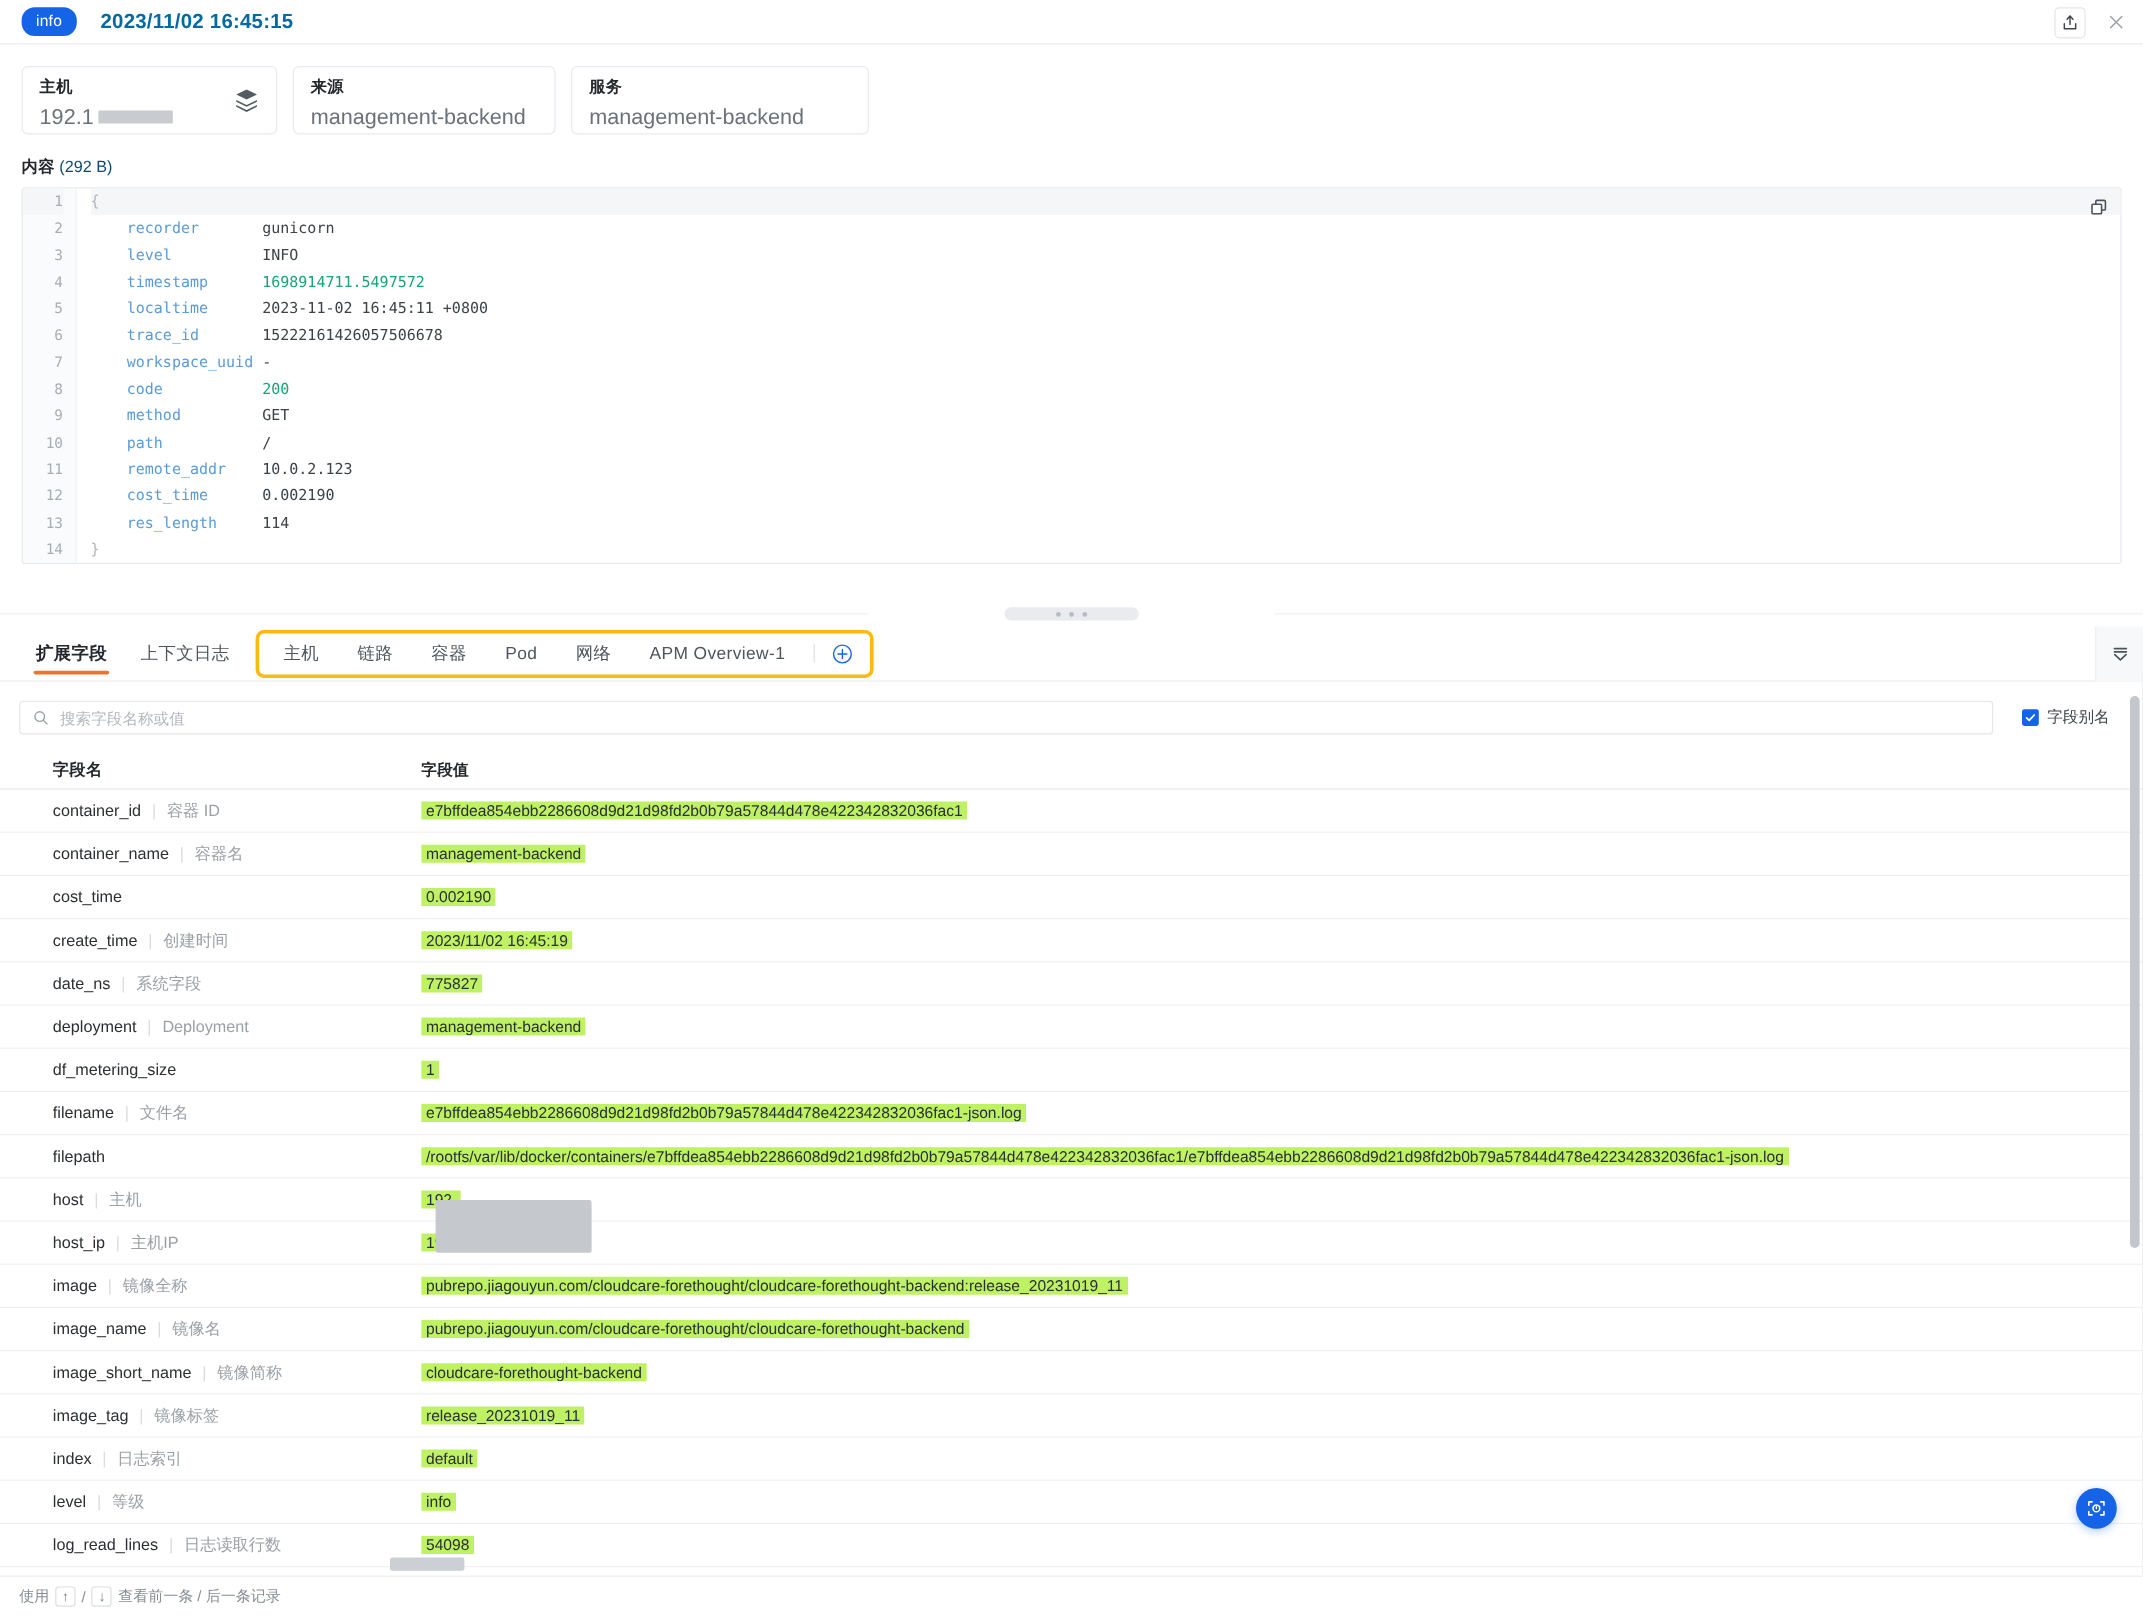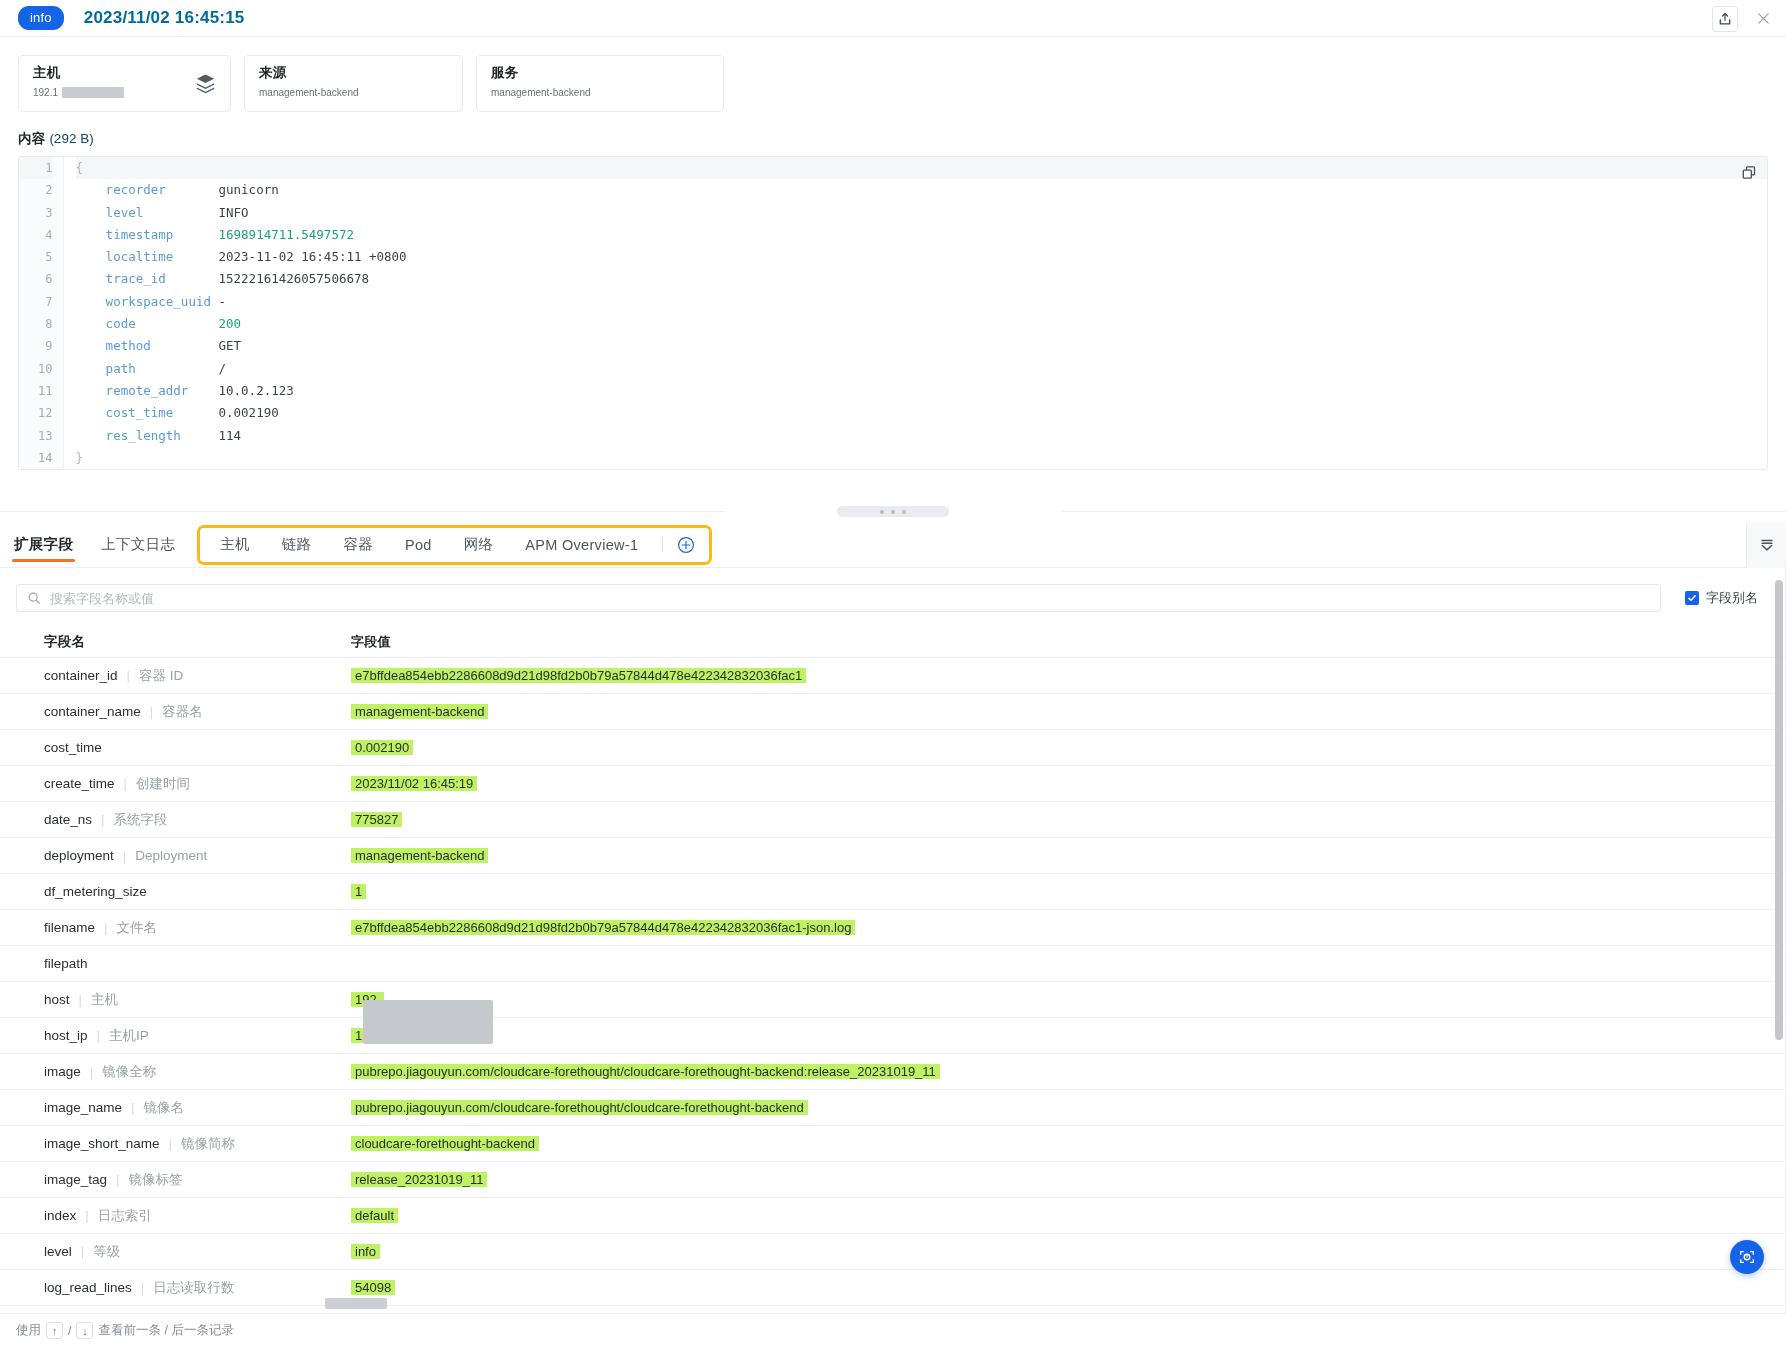--- a/index.html
+++ b/index.html
@@ -51,21 +51,21 @@
   .card {
     border: 1px solid #e7eaee; border-radius: 5px;
     height: 57px; background: #fff;
     padding: 8px 12px 0 14px;
     position: relative;
   }
   .card.host { width: 213px; }
   .card.src  { width: 219px; }
   .card.svc  { width: 248px; }
   .card-title { font-size: 13.5px; font-weight: 700; color: #24282c; letter-spacing: .3px; }
-  .card-val { font-size: 10px; color: #6a7178; margin-top: 5px; display: flex; align-items: center; }
+  .card-val { font-size: 18px; color: #6a7178; margin-top: 5px; display: flex; align-items: center; }
   .redact { display: inline-block; background: #c8cbcf; height: 11px; border-radius: 1px; margin-left: 4px; }
   .card-icon { position: absolute; right: 13px; top: 16px; }
 
   
   .content-head { padding: 18px 0 8px 18px; font-size: 13.5px; }
   .content-head b { font-weight: 700; color: #24282c; letter-spacing: .3px; }
   .content-head span { color: #0c4a6e; font-weight: 400; }
 
   .code-wrap {
     margin: 0 18px; border: 1px solid #e7eaee; border-radius: 3px;
@@ -94,21 +94,21 @@
     top: 506px; width: 112px; height: 11px; border-radius: 6px;
     background: #e9ebee; display: flex; align-items: center; justify-content: center; gap: 7px;
   }
   .drag-handle i { width: 4px; height: 4px; border-radius: 50%; background: #b6bcc2; display: block; }
   .handle-line { position: absolute; top: 511px; height: 1px; background: #edeff1; }
 
   
   .tabbar {
     position: absolute; top: 522px; left: 0; width: 1786px; height: 46px;
     border-bottom: 1px solid #ebedf0;
-    display: flex; align-items: center; 
+    display: flex; align-items: center; padding-left: 16px;
   }
   .tab {
     font-size: 14.5px; color: #4e555c; padding: 0 14px; height: 46px;
     display: flex; align-items: center; position: relative; cursor: pointer;
     letter-spacing: .3px;
   }
   .tab.active { color: #24282c; font-weight: 700; }
   .tab.active::after {
     content: ""; position: absolute; left: 12px; right: 12px; bottom: 6px;
     height: 3px; background: #f0722c; border-radius: 2px;
@@ -431,20 +431,21 @@
             <span>filename</span>
             <span class="alias-sep">|</span>
             <span class="alias-txt">文件名</span>
           </div>
           <div class="fval"><span class="hl">e7bffdea854ebb2286608d9d21d98fd2b0b79a57844d478e422342832036fac1-json.log</span></div>
         </div>
         <div class="frow">
           <div class="fname">
             <span>filepath</span>
           </div>
+          <div class="fval"><span class="hl">/rootfs/var/lib/docker/containers/e7bffdea854ebb2286608d9d21d98fd2b0b79a57844d478e422342832036fac1/e7bffdea854ebb2286608d9d21d98fd2b0b79a57844d478e422342832036fac1-json.log</span></div>
         </div>
         <div class="frow">
           <div class="fname">
             <span>host</span>
             <span class="alias-sep">|</span>
             <span class="alias-txt">主机</span>
           </div>
           <div class="fval"><span class="hl">192.</span></div>
         </div>
         <div class="frow">

